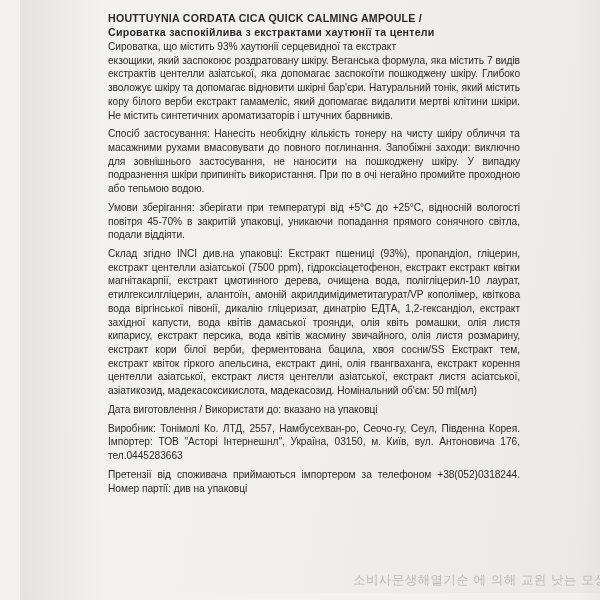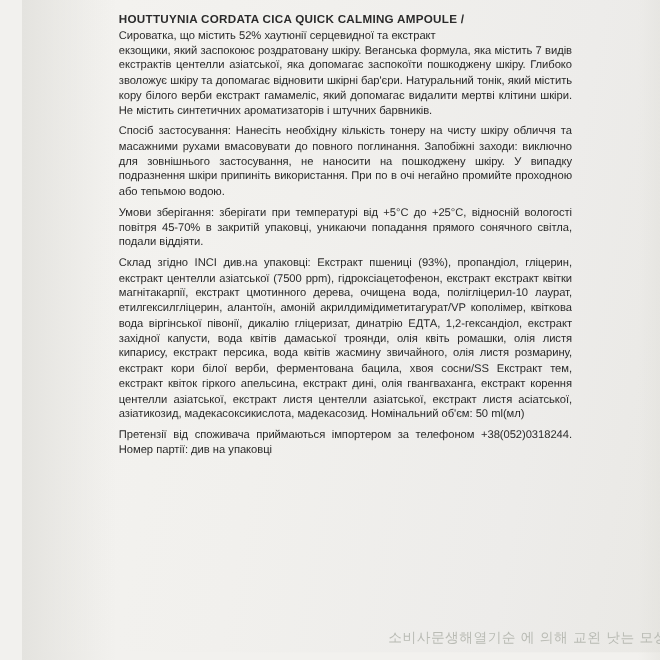--- a/index.html
+++ b/index.html
@@ -85,29 +85,32 @@
 </head>
 <body>
 
 <div id="label">
   <div id="shade-left"></div>
   <div id="shade-right"></div>
 
   <div id="text-block">
 
     <div class="title">HOUTTUYNIA CORDATA CICA QUICK CALMING AMPOULE /</div>
-    <p class="para">Сироватка, що містить 52% хаутюнії серцевидної та екстракт</p>
+    <div class="title">Сироватка заспокійлива з екстрактами хаутюнії та центели</div>
+    <p class="para">Сироватка, що містить 93% хаутюнії серцевидної та екстракт</p>
     <p class="para">екзощики, який заспокоює роздратовану шкіру. Веганська формула, яка містить 7 видів екстрактів центелли азіатської, яка допомагає заспокоїти пошкоджену шкіру. Глибоко зволожує шкіру та допомагає відновити шкірні бар'єри. Натуральний тонік, який містить кору білого верби екстракт гамамеліс, який допомагає видалити мертві клітини шкіри. Не містить синтетичних ароматизаторів і штучних барвників.</p>
 
     <p class="para gap">Спосіб застосування: Нанесіть необхідну кількість тонеру на чисту шкіру обличчя та масажними рухами вмасовувати до повного поглинання. Запобіжні заходи: виключно для зовнішнього застосування, не наносити на пошкоджену шкіру. У випадку подразнення шкіри припиніть використання. При по в очі негайно промийте проходною або тепьмою водою.</p>
 
     <p class="para gap">Умови зберігання: зберігати при температурі від +5°С до +25°С, відносній вологості повітря 45-70% в закритій упаковці, уникаючи попадання прямого сонячного світла, подали віддіяти.</p>
 
     <p class="para gap">Склад згідно INCI див.на упаковці: Екстракт пшениці (93%), пропандіол, гліцерин, екстракт центелли азіатської (7500 ppm), гідроксіацетофенон, екстракт екстракт квітки магнітакарпії, екстракт цмотинного дерева, очищена вода, полігліцерил-10 лаурат, етилгексилгліцерин, алантоїн, амоній акрилдимідиметитагурат/VP кополімер, квіткова вода віргінської півонії, дикалію гліцеризат, динатрію ЕДТА, 1,2-гександіол, екстракт західної капусти, вода квітів дамаської троянди, олія квіть ромашки, олія листя кипарису, екстракт персика, вода квітів жасмину звичайного, олія листя розмарину, екстракт кори білої верби, ферментована бацила, хвоя сосни/SS Екстракт тем, екстракт квіток гіркого апельсина, екстракт дині, олія гвангваханга, екстракт корення центелли азіатської, екстракт листя центелли азіатської, екстракт листя асіатської, азіатикозид, мадекасоксикислота, мадекасозид.   Номінальний об'єм: 50 ml(мл)</p>
 
+    <p class="para gap">Дата виготовлення / Використати до: вказано на упаковці</p>
 
+    <p class="para gap">Виробник: Тонімолі Ко. ЛТД, 2557, Намбусехван-ро, Сеочо-гу, Сеул, Південна Корея. Імпортер: ТОВ "Асторі Інтернешнл", Україна, 03150, м. Київ, вул. Антоновича 176, тел.0445283663</p>
 
     <p class="para gap">Претензії від споживача приймаються імпортером за телефоном +38(052)0318244. Номер партії: див на упаковці</p>
   </div>
 
   <div id="bottom-divider"></div>
   <div id="bottom-korean">소비사문생해열기순 에 의해 교왼 낫는 모상애</div>
 </div>
 
 </body></html>

